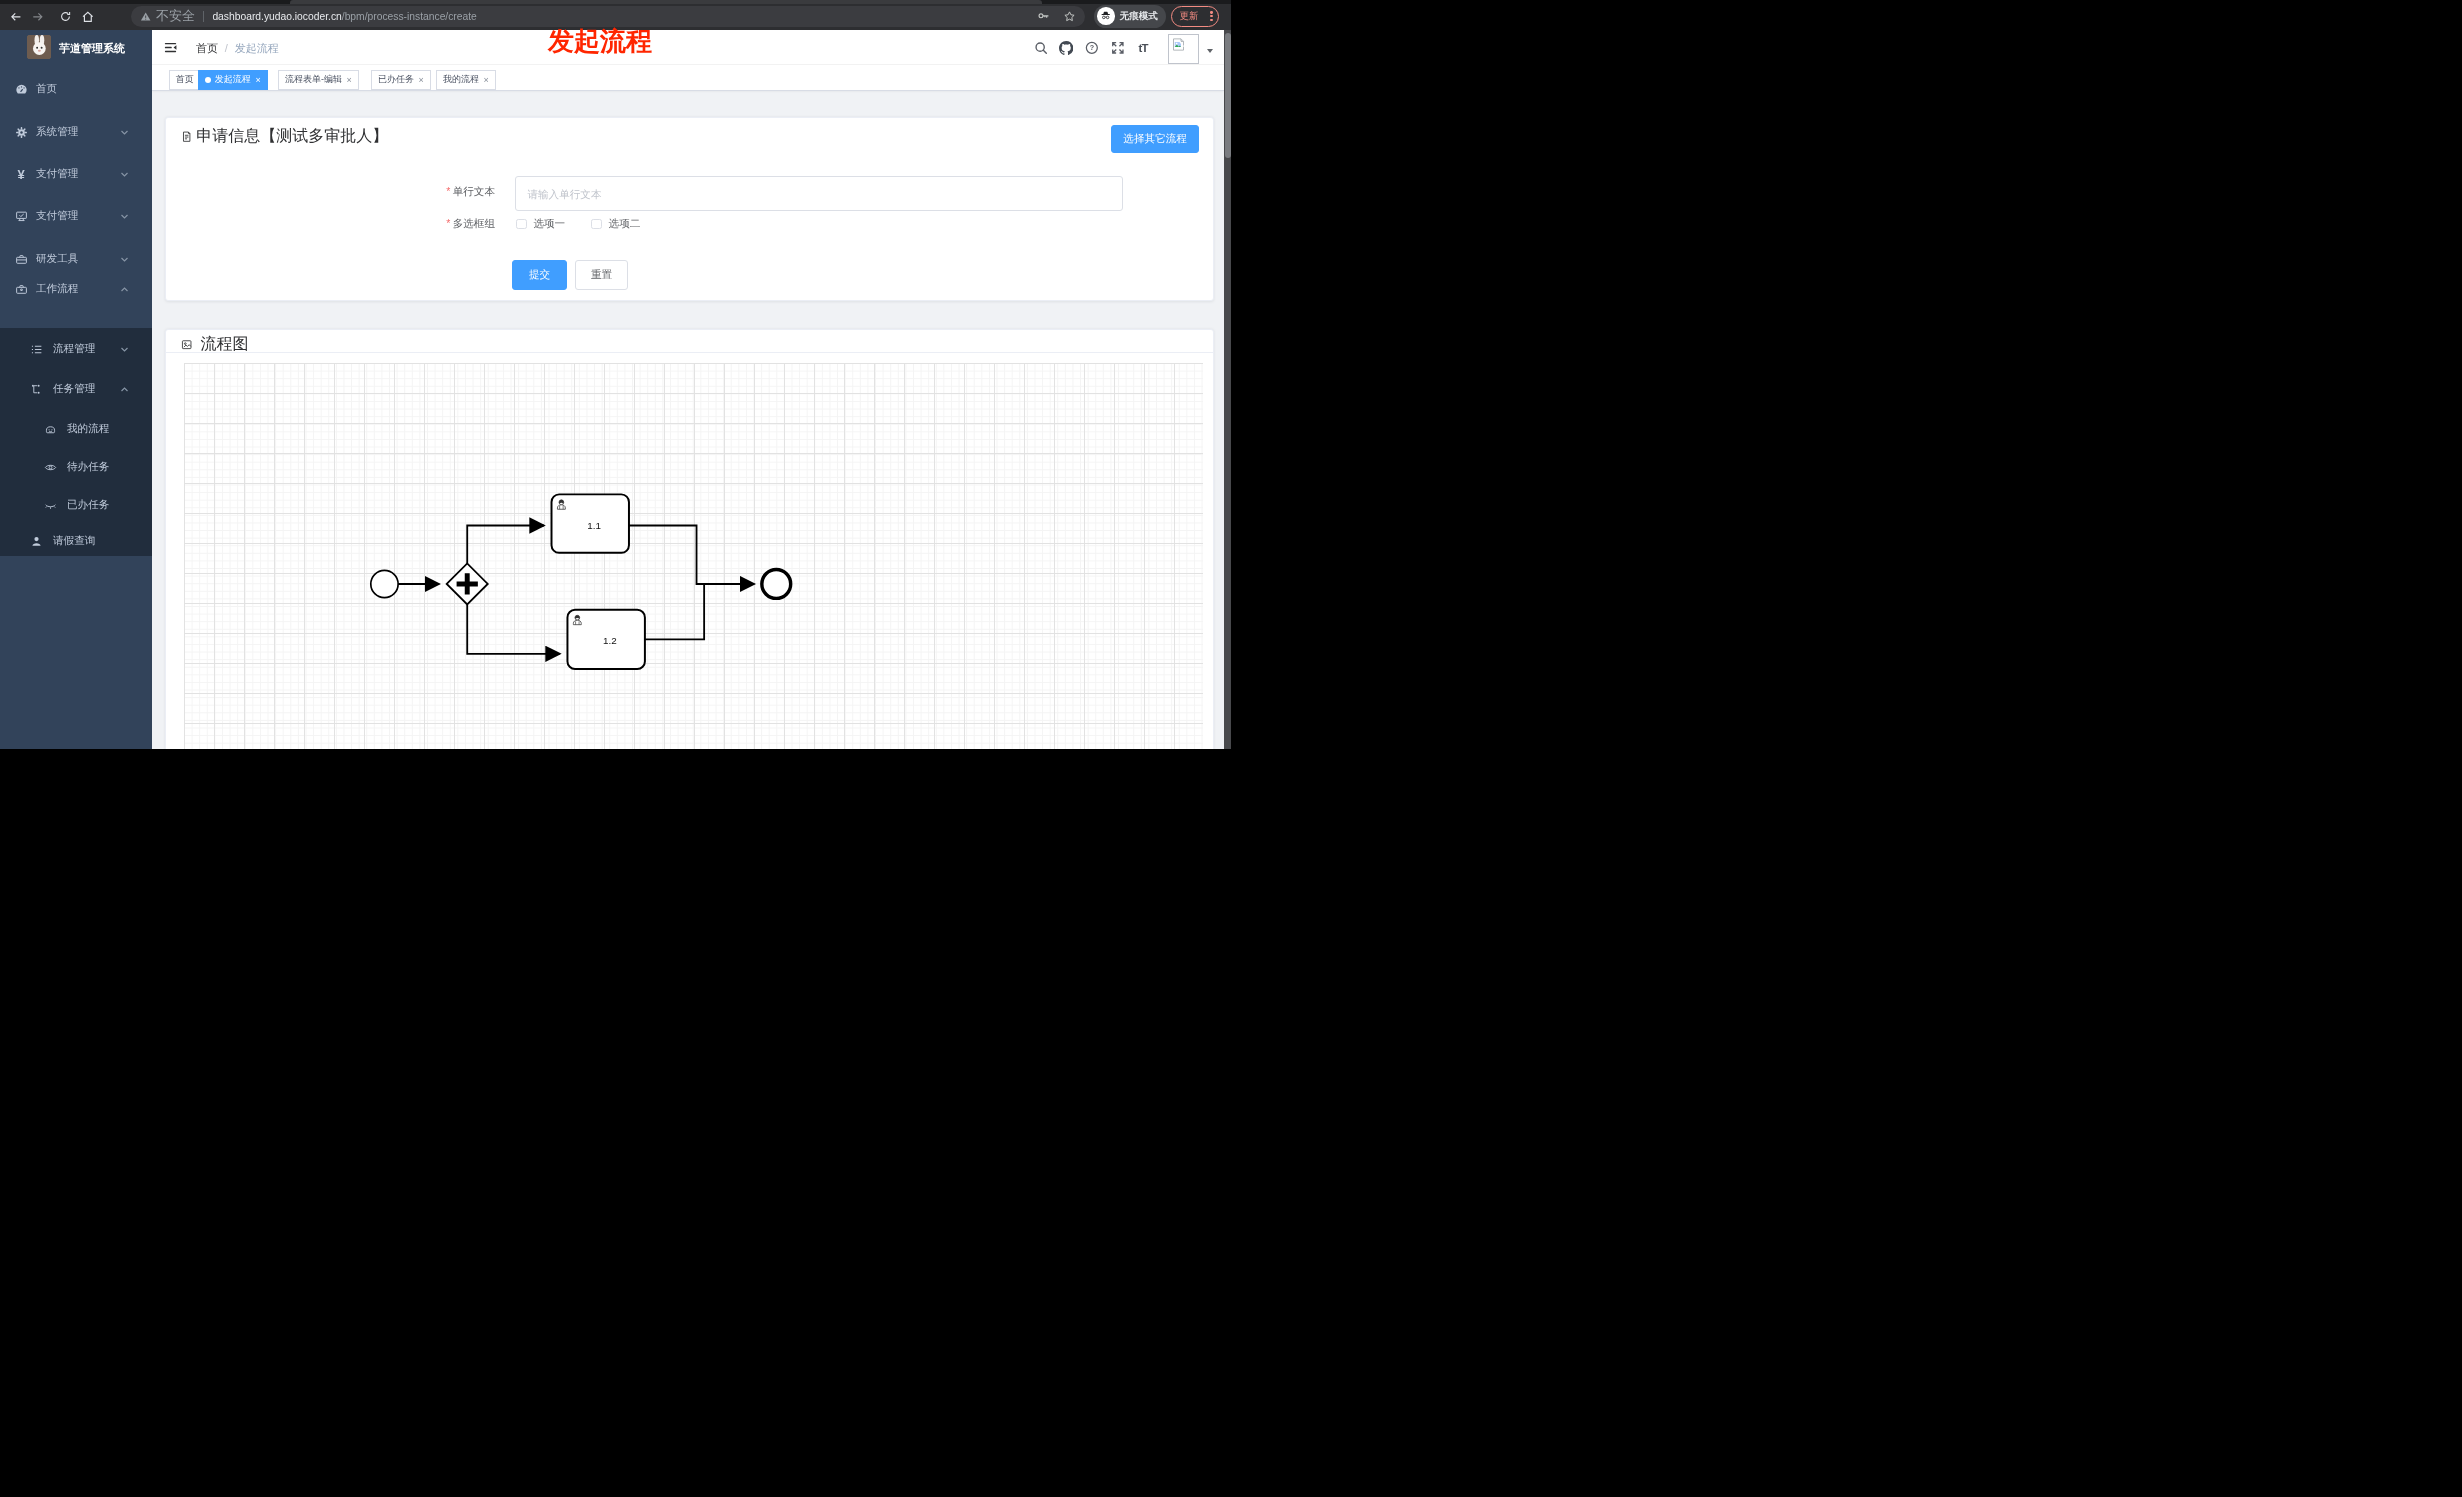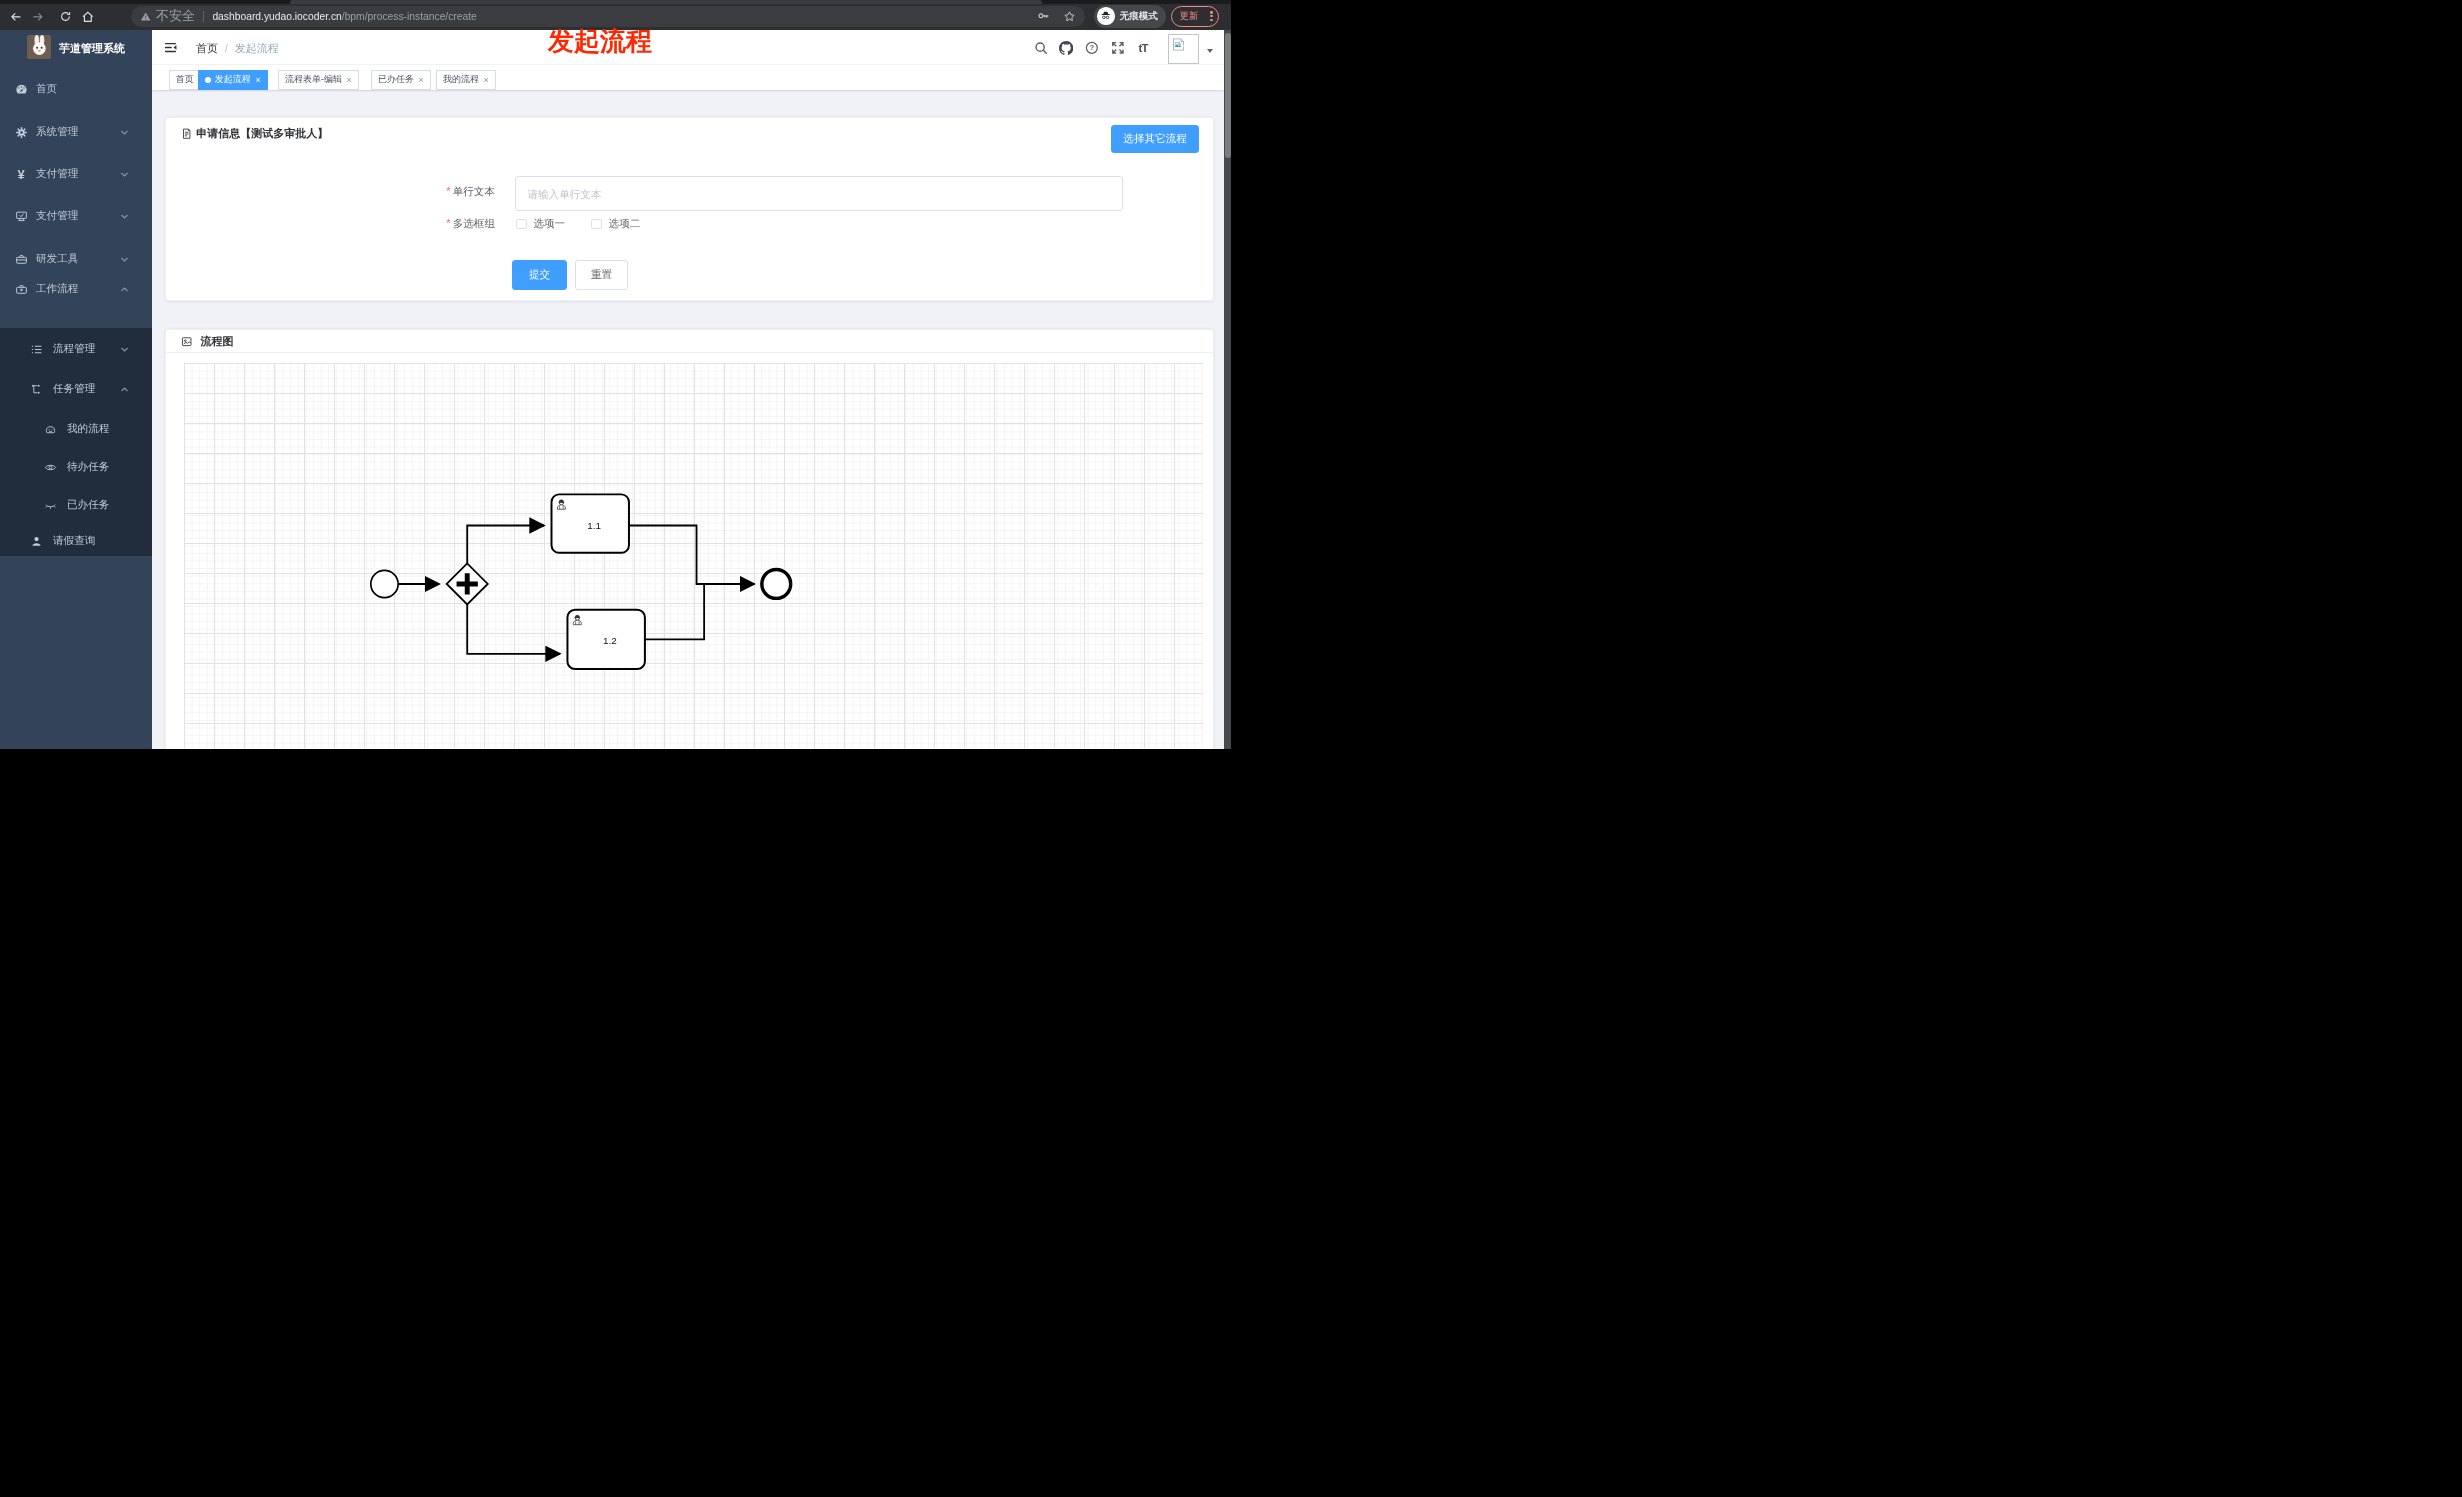--- a/index.html
+++ b/index.html
@@ -60,21 +60,21 @@
   .tag .x { margin-left:4.6px; font-size:9px; color:#8a919c; }
   .tag.active { background:#409eff; border-color:#409eff; color:#fff; }
   .tag.active .dot { display:block; }
   .tag.active .x { color:#fff; }
 
   
   .content { position:absolute; left:152px; top:91px; width:1072px; height:658px; background:#f0f2f5; }
   .card { position:absolute; background:#fff; border-radius:3px; border:0.8px solid #ebeef5; box-shadow:0 0.8px 3px rgba(0,21,41,.08); }
   #card-form { left:13px; top:26px; width:1049px; height:184px; }
   #card-diagram { left:13px; top:238px; width:1049px; height:532px; }
-  .card-title { position:absolute; left:15px; display:flex; align-items:center; gap:3.8px; font-size:11px; color:#303133;font-weight:bold; }
+  .card-title { position:absolute; left:15px; display:flex; align-items:center; gap:3.8px; font-size:16px; color:#303133; }
   .divider { position:absolute; left:0; top:22px; width:100%; border-top:0.8px solid #ebeef5; }
 
   .btn { display:flex; align-items:center; justify-content:center; border-radius:3px; font-size:10.6px; cursor:pointer; }
   .btn-blue { background:#409eff; color:#fff; border:0.8px solid #409eff; }
   .btn-plain { background:#fff; color:#606266; border:0.8px solid #dcdfe6; }
   #btn-other { position:absolute; right:13.7px; top:6.8px; height:28px; padding:0 11.4px; }
   .flabel { position:absolute; left:238px; width:91px; text-align:right; font-size:10.6px; color:#606266; }
   .flabel .req { color:#f56c6c; margin-right:2.3px; }
   #f-input { position:absolute; left:349px; top:58px; width:608px; height:35px; border:0.8px solid #dcdfe6; border-radius:3px; font-size:10.6px; color:#606266; padding:0 11.4px; outline:none; font-family:inherit; background:#fff; }
   #f-input::placeholder { color:#c0c4cc; }

